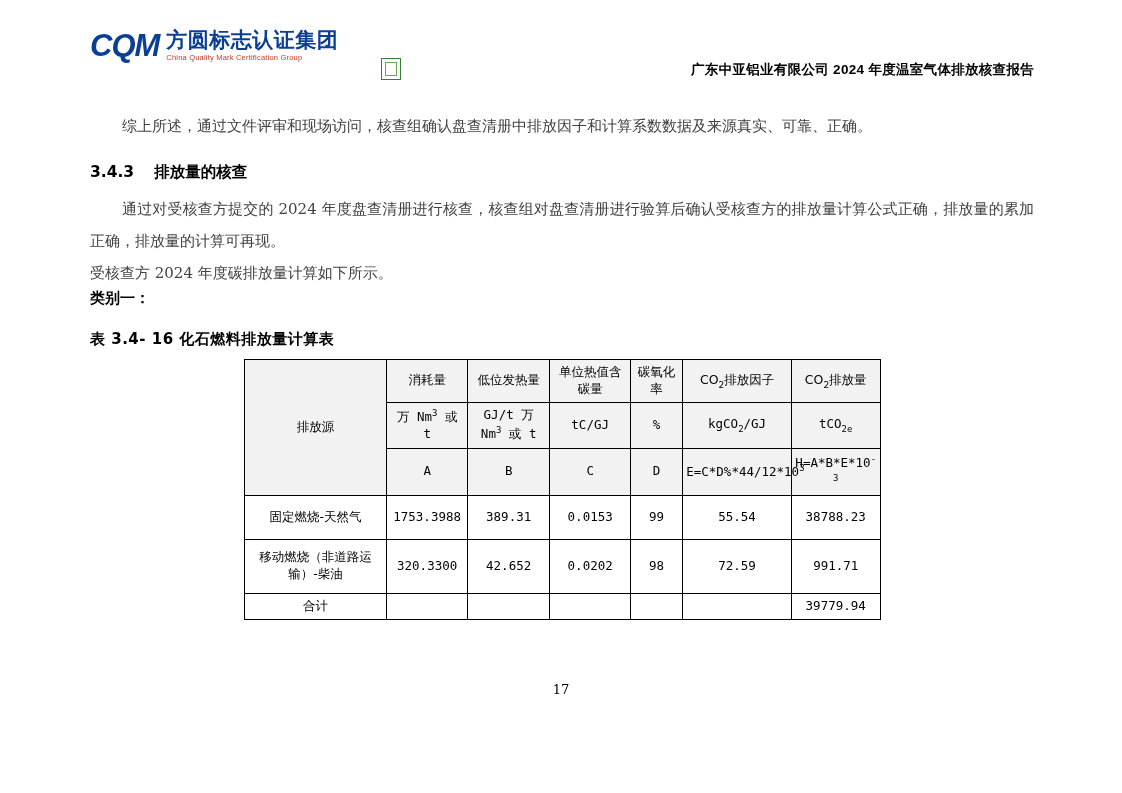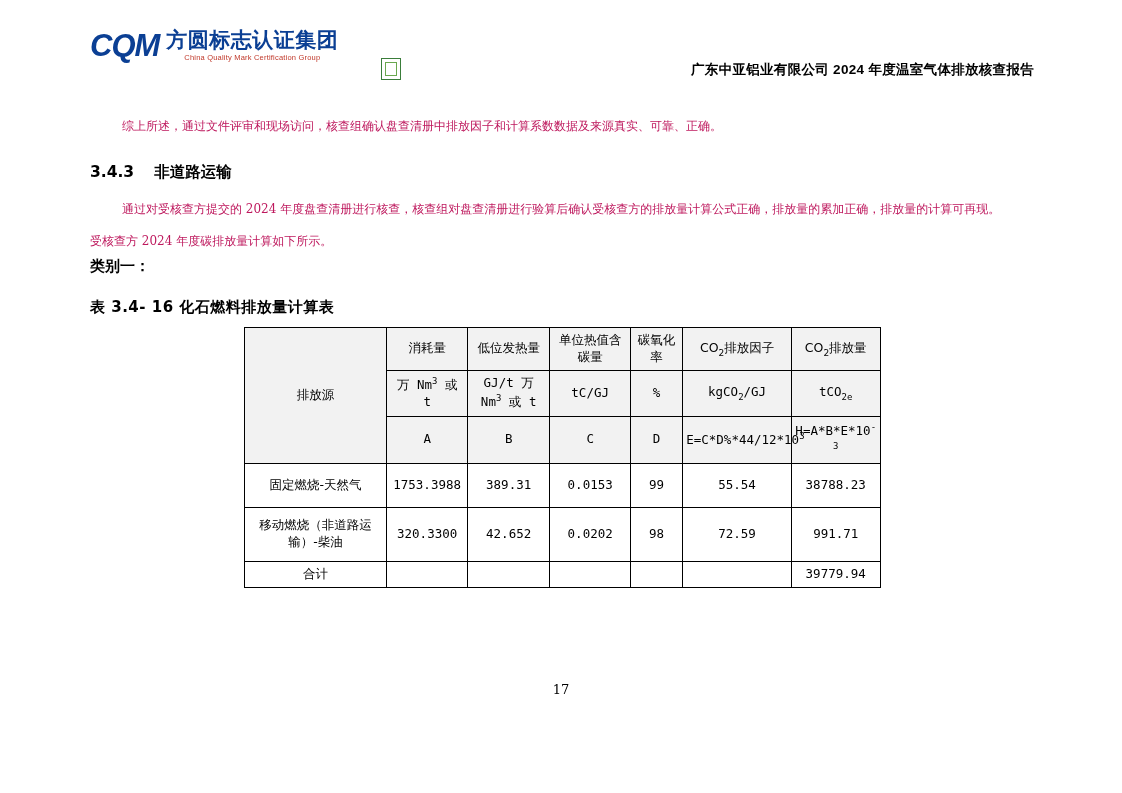--- a/index.html
+++ b/index.html
@@ -62,21 +62,20 @@
     line-height: 1.15;
     letter-spacing: 0.5px;
   }
   .logo-en {
     font-family: "Liberation Sans", sans-serif;
     font-size: 7.5px;
     color: #c0392b;
     letter-spacing: 0.2px;
     line-height: 1.2;
     margin-top: 1px;
-    text-align: center;
   }
   .logo-mark {
     position: absolute;
     left: 291px;
     top: 30px;
     width: 18px;
     height: 20px;
     border: 1px solid #3a7d3a;
   }
   .logo-mark:after {
@@ -109,24 +108,24 @@
   
   .content {
     position: absolute;
     left: 90px;
     top: 110px;
     width: 944px;
   }
   p.body {
     margin: 0 0 0 0;
     font-family: "DejaVu Serif", "Liberation Serif", serif;
-    font-size: 12px;
+    font-size: 15px;
     line-height: 32px;
     text-align: justify;
-    color: #be185d;
+    color: #404040;
   }
   .indent { text-indent: 32px; }
 
   h3.section {
     font-family: "DejaVu Sans", "Liberation Sans", sans-serif;
     font-size: 15.5px;
     font-weight: bold;
     margin: 20px 0 10px 0;
     color: #000;
   }
@@ -216,21 +215,21 @@
     <div class="logo-mark"></div>
     <div class="header-title">广东中亚铝业有限公司 2024 年度温室气体排放核查报告</div>
     <div class="header-rule"></div>
   </div>
 
   <div class="content">
 
     <p class="body indent">综上所述，通过文件评审和现场访问，核查组确认盘查清册中排放因子和计算系数数据及来源真实、可靠、正确。</p>
 
     <h3 class="section">
-      <span class="num">3.4.3</span><span>非道路运输</span>
+      <span class="num">3.4.3</span><span>排放量的核查</span>
     </h3>
 
     <p class="body indent">通过对受核查方提交的 2024 年度盘查清册进行核查，核查组对盘查清册进行验算后确认受核查方的排放量计算公式正确，排放量的累加正确，排放量的计算可再现。</p>
     <p class="body">受核查方 2024 年度碳排放量计算如下所示。</p>
 
     <div class="cat-label">类别一：</div>
 
     <div class="table-caption">表 3.4- 16  化石燃料排放量计算表</div>
 
     <table class="calc">

